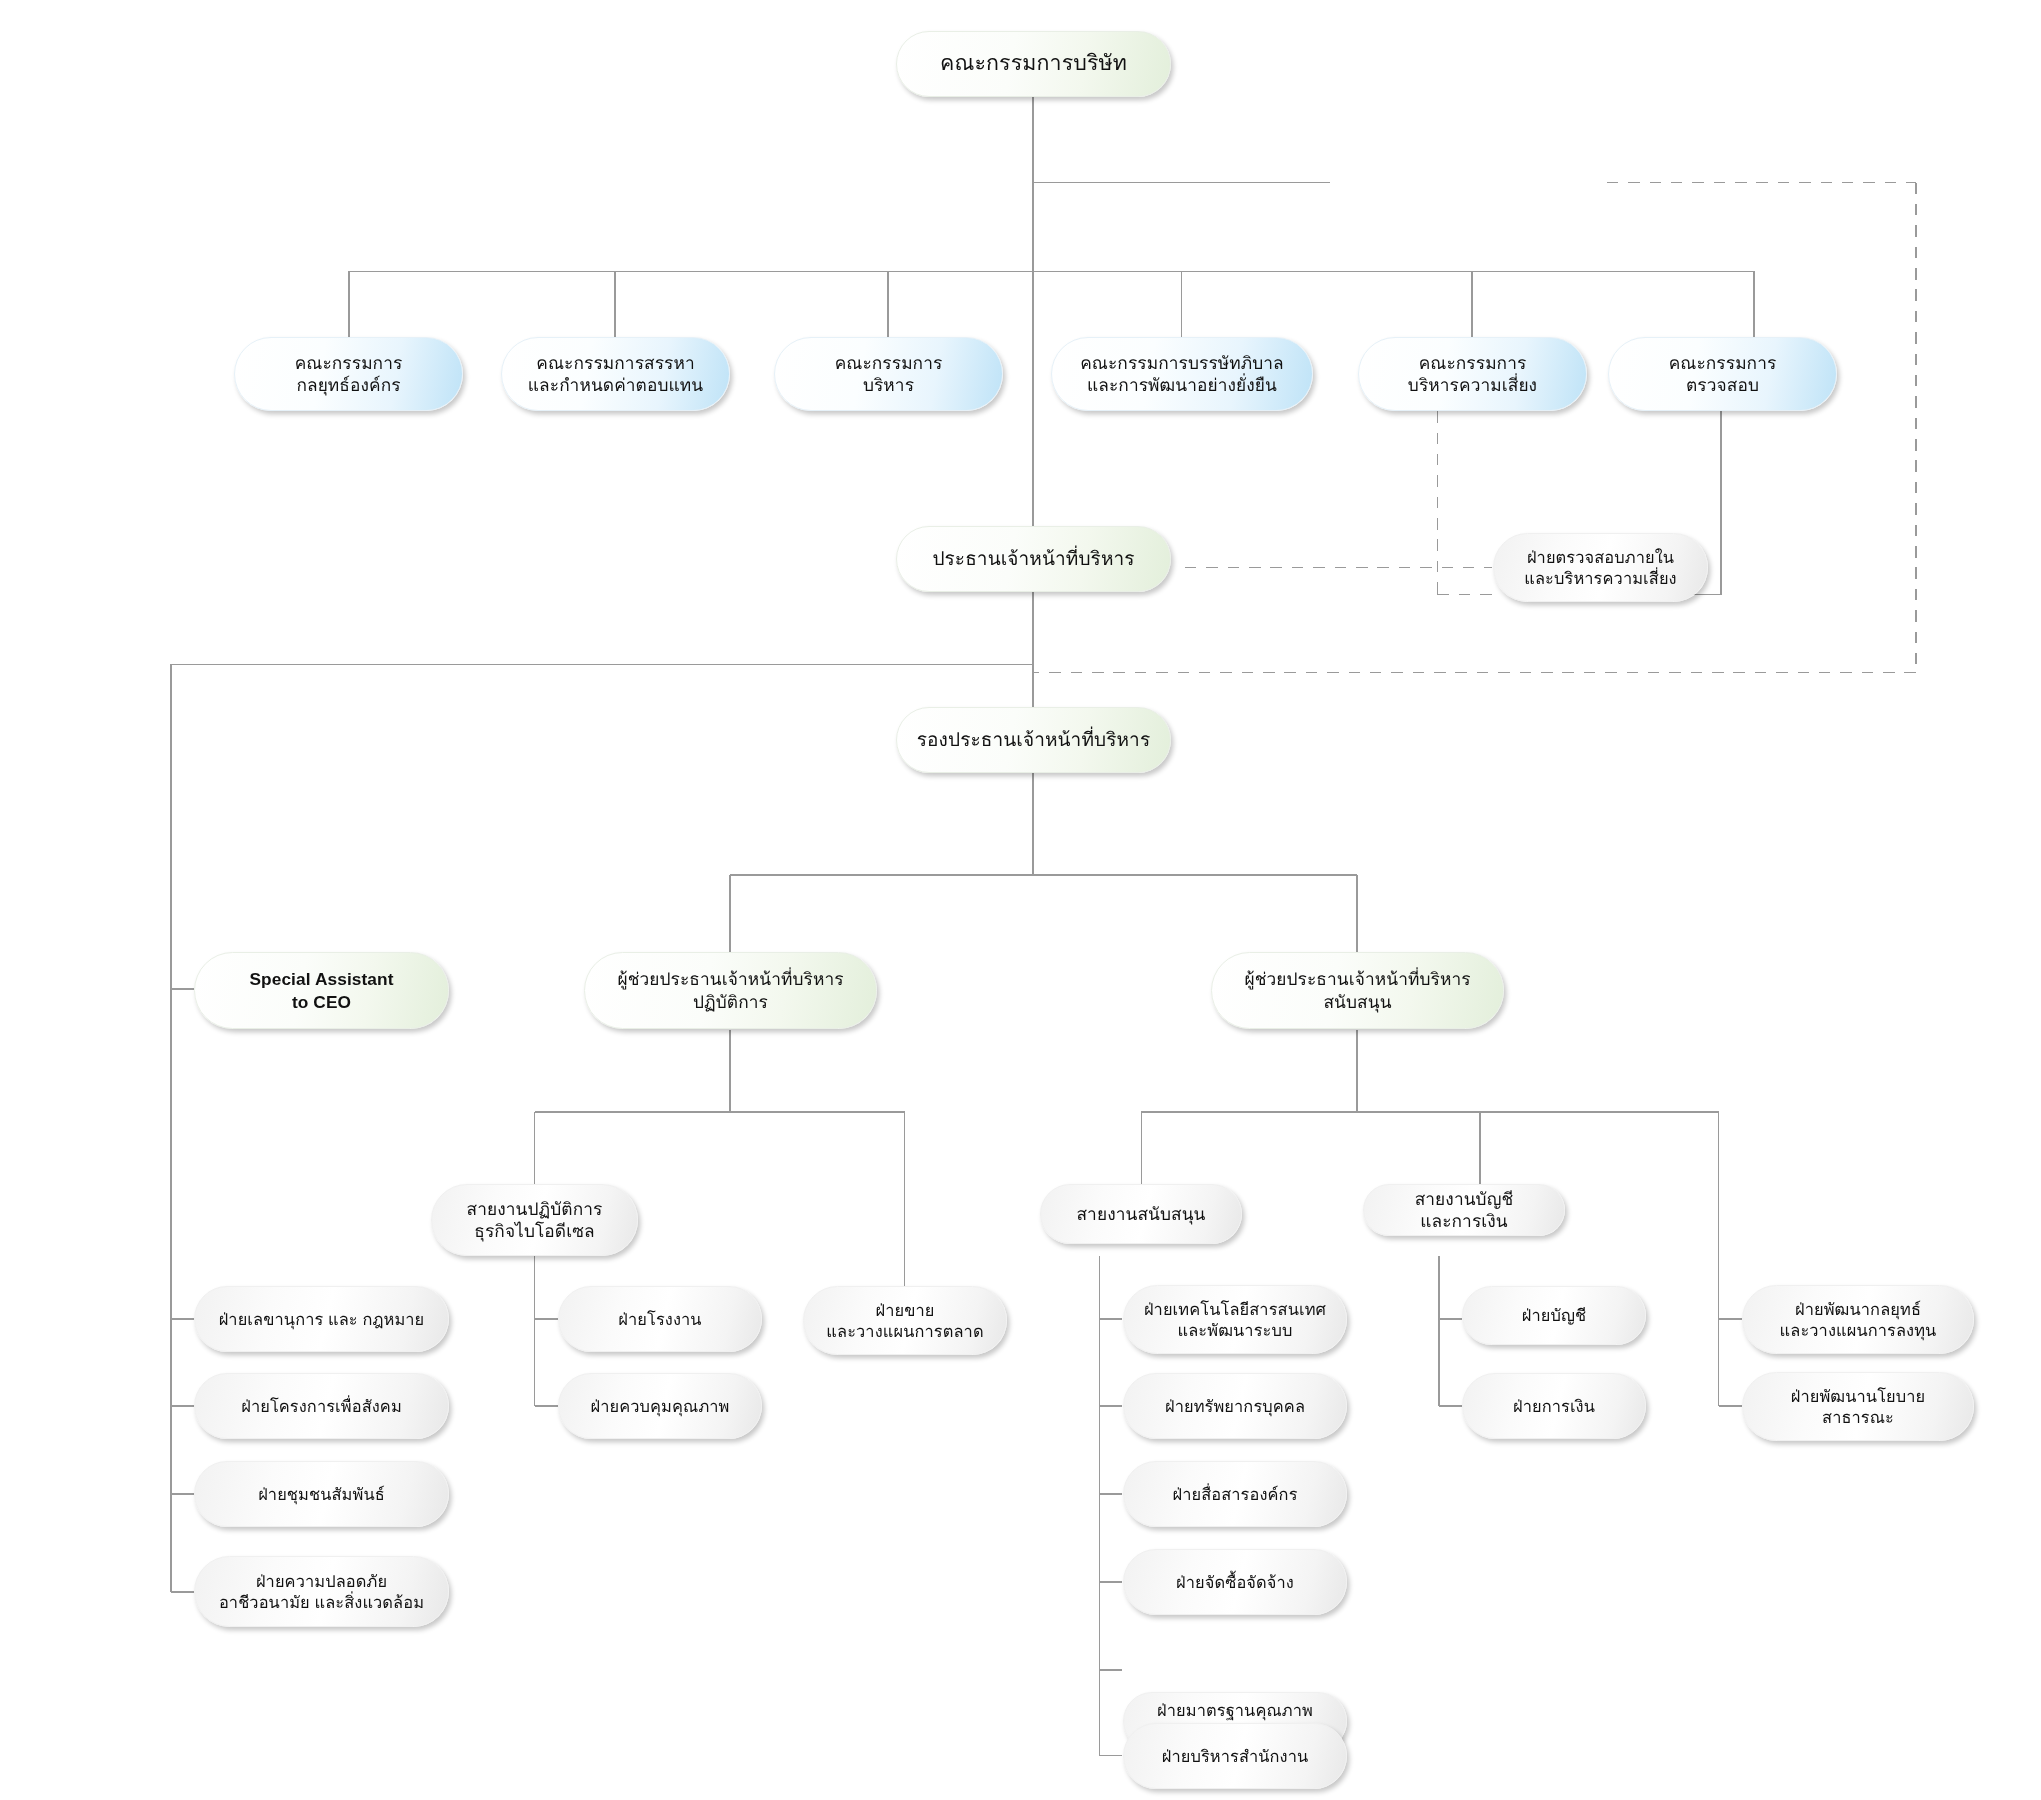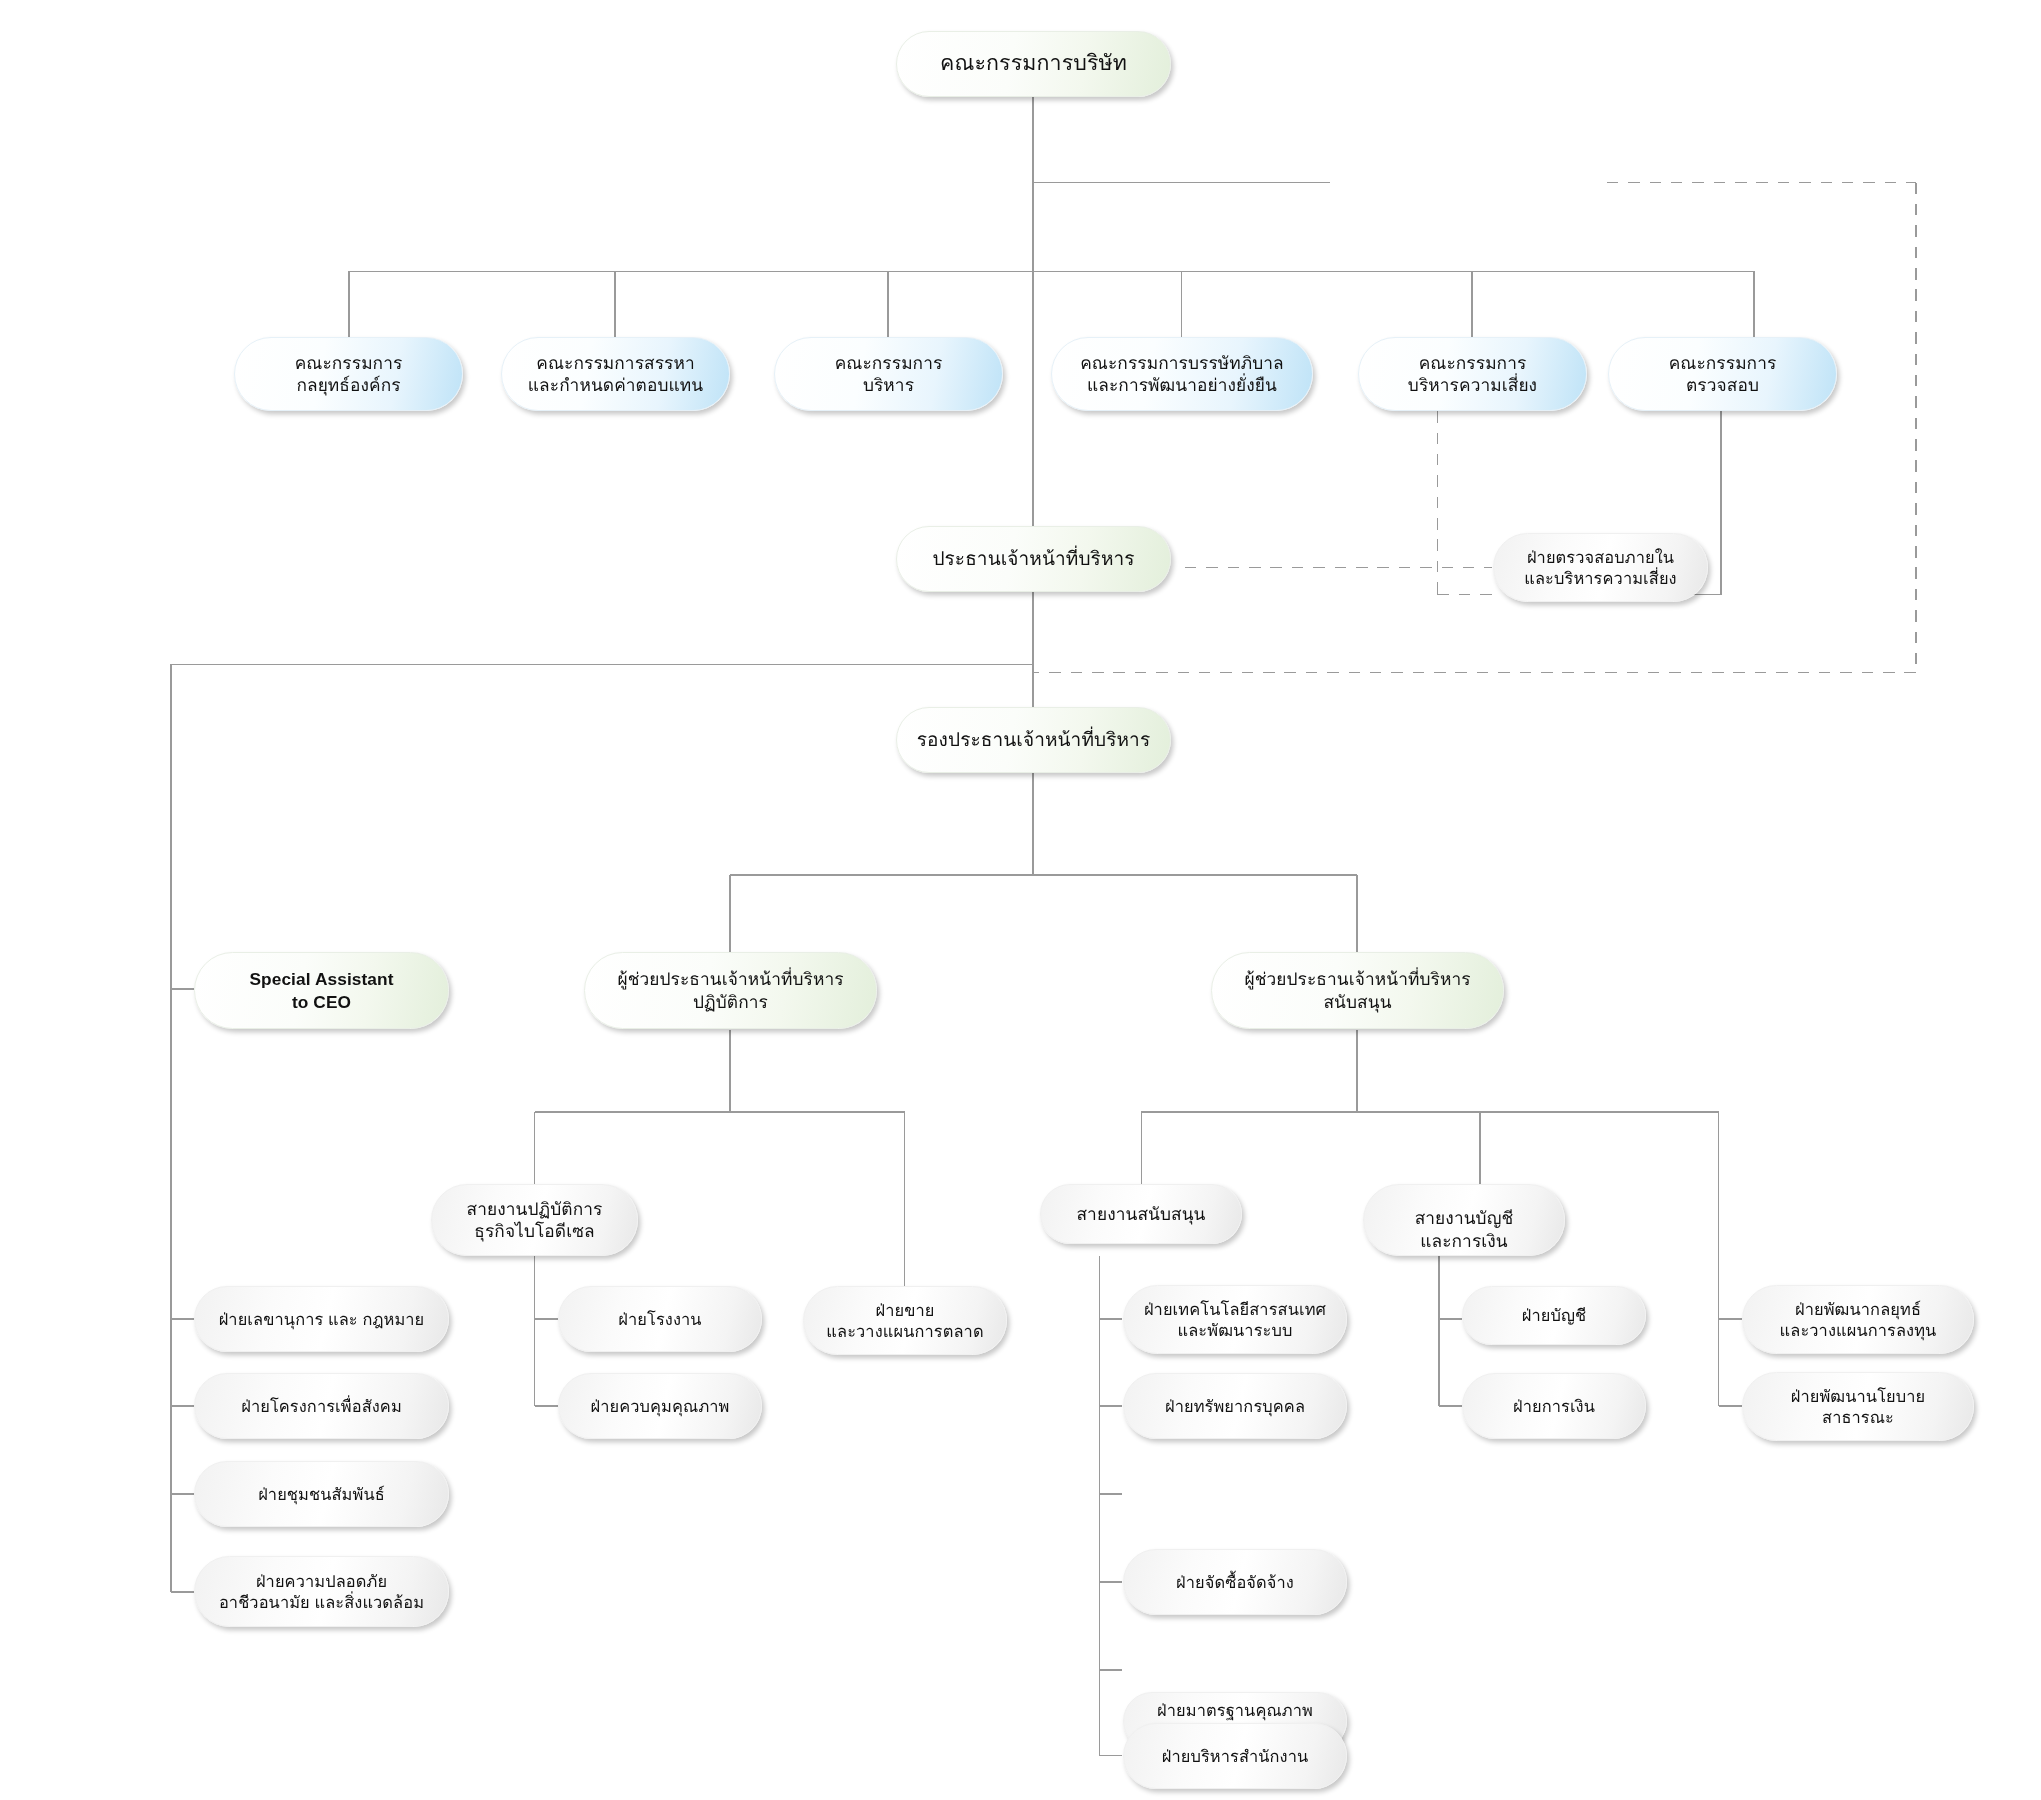--- a/index.html
+++ b/index.html
@@ -210,21 +210,21 @@
 
   <div class="node n-grey sz-md" style="left:431px;top:1184px;width:207px;height:72px;">
     <span class="lbl">สายงานปฏิบัติการ
 ธุรกิจไบโอดีเซล</span>
   </div>
 
   <div class="node n-grey sz-md" style="left:1040px;top:1184px;width:202px;height:60px;">
     <span class="lbl">สายงานสนับสนุน</span>
   </div>
 
-  <div class="node n-grey sz-md" style="left:1363px;top:1184px;width:202px;height:72px;align-items:flex-end;">
+  <div class="node n-grey sz-md" style="left:1363px;top:1184px;width:202px;height:52px;">
     <span class="lbl">สายงานบัญชี
 และการเงิน</span>
   </div>
 
   <div class="node n-grey sz-sm" style="left:194px;top:1286px;width:255px;height:66px;">
     <span class="lbl">ฝ่ายเลขานุการ และ กฎหมาย</span>
   </div>
 
   <div class="node n-grey sz-sm" style="left:194px;top:1373px;width:255px;height:66px;">
     <span class="lbl">ฝ่ายโครงการเพื่อสังคม</span>
@@ -254,20 +254,23 @@
 
   <div class="node n-grey sz-sm" style="left:1123px;top:1285px;width:224px;height:69px;">
     <span class="lbl">ฝ่ายเทคโนโลยีสารสนเทศ
 และพัฒนาระบบ</span>
   </div>
 
   <div class="node n-grey sz-sm" style="left:1123px;top:1373px;width:224px;height:66px;">
     <span class="lbl">ฝ่ายทรัพยากรบุคคล</span>
   </div>
 
+  <div class="node n-grey sz-sm" style="left:1123px;top:1461px;width:224px;height:66px;">
+    <span class="lbl">ฝ่ายสื่อสารองค์กร</span>
+  </div>
 
   <div class="node n-grey sz-sm" style="left:1123px;top:1549px;width:224px;height:66px;">
     <span class="lbl">ฝ่ายจัดซื้อจัดจ้าง</span>
   </div>
 
   <div class="node n-grey sz-sm" style="left:1123px;top:1692px;width:224px;height:58px;">
     <span class="lbl">ฝ่ายมาตรฐานคุณภาพ
 และประกันภัย</span>
   </div>
 

